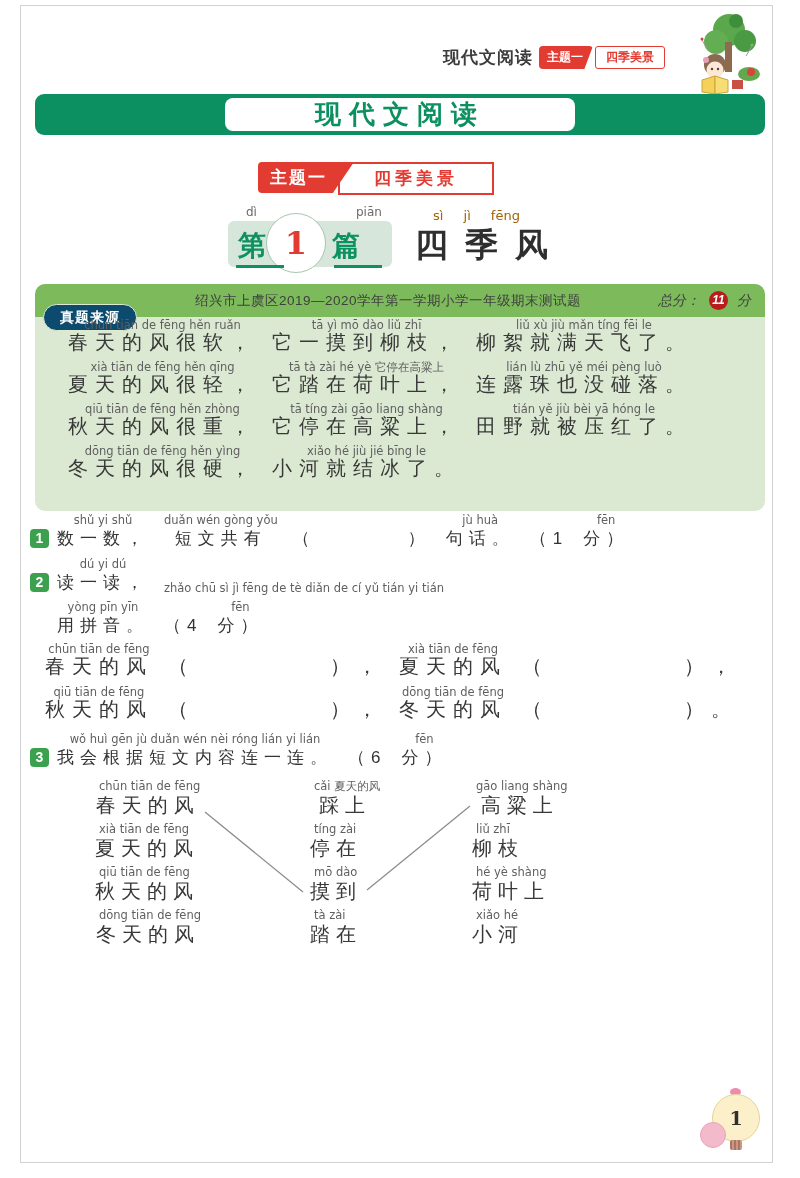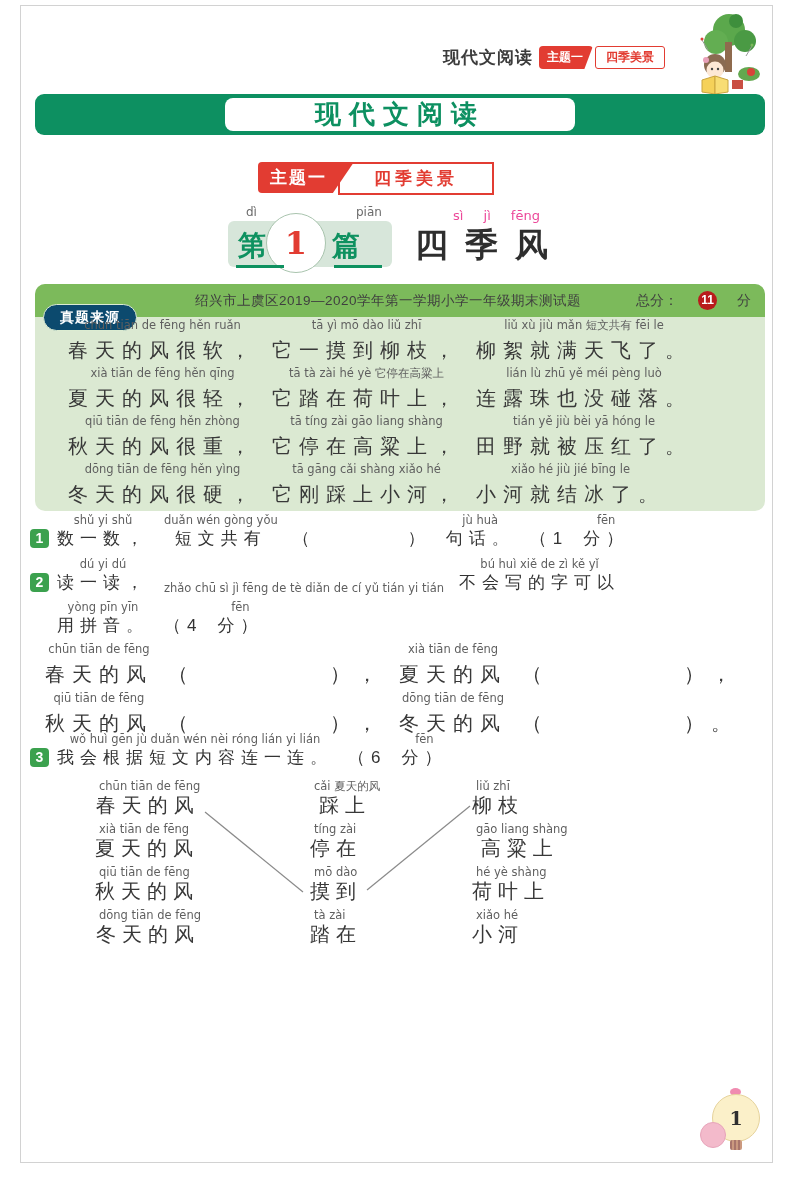--- a/index.html
+++ b/index.html
@@ -41,49 +41,49 @@
            background:#d7e6da;border-radius:6px;}
   .ord-py{position:absolute;top:205px;font-size:12px;color:#6b6b6b;font-family:"DejaVu Sans",sans-serif;}
   .ord-py.left{left:246px;} .ord-py.right{left:356px;}
   .ord-char{position:absolute;top:227px;font-size:28px;font-weight:bold;color:#0e9160;}
   .ord-char.left{left:238px;} .ord-char.right{left:332px;}
   .num-circle{position:absolute;left:266px;top:213px;width:58px;height:58px;background:#fff;
               border:1px solid #a9c4ae;border-radius:50%;text-align:center;line-height:58px;
               font-size:32px;font-weight:bold;color:#e23c32;font-family:"DejaVu Serif",serif;}
   .ord-line{position:absolute;top:265px;width:48px;height:3px;background:#0e9160;}
   .ord-line.left{left:236px;} .ord-line.right{left:334px;}
-  .article-title-py{position:absolute;left:453px;top:208px;font-size:13px;color:#ec4899;
+  .article-title-py{position:absolute;left:433px;top:208px;font-size:13px;color:#a16207;
                     font-family:"DejaVu Sans",sans-serif;word-spacing:16px;}
   .article-title{position:absolute;left:415px;top:223px;font-size:33px;font-weight:bold;
                  color:#2e2e2e;letter-spacing:17px;font-family:"DejaVu Serif",serif;}
 
   
   .passage{position:absolute;left:35px;top:284px;width:730px;height:227px;
            background:#dbe9d2;border-radius:10px;}
   .passage-head{position:absolute;left:0;top:0;width:730px;height:33px;background:#7cba5b;
                 border-radius:10px 10px 0 0;}
   .source-badge{position:absolute;left:8px;top:20px;height:25px;line-height:25px;
                 background:#0c4a6e;border:1px solid #dcecd2;color:#fff;font-size:14px;
                 font-weight:bold;padding:0 16px;border-radius:14px;letter-spacing:1px;}
   .source-text{position:absolute;left:160px;top:8px;font-size:13.5px;color:#3f3f3f;letter-spacing:0.5px;}
-  .score{position:absolute;right:14px;top:7px;display:flex;align-items:center;gap:20px;
-         font-size:14px;color:#3f3f3f;}
+  .score{position:absolute;right:14px;top:7px;display:flex;align-items:center;gap:9px;
+         font-size:14px;color:#3f3f3f;font-style:italic;}
   .score-circle{display:inline-block;width:19px;height:19px;border-radius:50%;background:#b91c1c;
                 color:#fff;font-size:12px;font-weight:bold;text-align:center;line-height:19px;}
   .passage-body{position:absolute;left:33px;top:35px;width:680px;}
   .passage-body .pline{margin-bottom:5px;}
 
   
   .pline{white-space:nowrap;}
   .seg{display:inline-block;text-align:center;vertical-align:bottom;margin-right:15px;}
   .seg:last-child{margin-right:0;}
   .py{display:block;font-size:11.5px;line-height:13px;height:13px;color:#5f5f5f;
       font-family:"DejaVu Sans",sans-serif;letter-spacing:0px;white-space:pre;}
   .tx{display:block;line-height:24px;}
-  .kai .tx{font-family:Liberation Sans, sans-serif;font-size:20px;color:#383838;letter-spacing:7px;margin-top:6px;}
+  .kai .tx{font-family:Liberation Mono, monospace;font-size:20px;color:#383838;letter-spacing:7px;}
   .qfont .tx{font-family:"Liberation Sans",sans-serif;font-size:17px;color:#333;letter-spacing:6px;}
 
   
   .question{position:absolute;display:flex;align-items:flex-start;}
   .qbadge{flex:0 0 auto;width:19px;height:19px;margin-top:15px;margin-right:8px;background:#3ba14e;
           border-radius:4px;color:#fff;font-size:14px;font-weight:bold;text-align:center;line-height:19px;}
   .qbody .pline{margin-bottom:6px;}
   .fill-rows{position:absolute;left:45px;top:643px;}
   .fill-rows .pline{margin-bottom:6px;}
 
@@ -167,38 +167,38 @@
     <div class="passage-head">
       <span class="source-badge">真题来源</span>
       <span class="source-text">绍兴市上虞区2019—2020学年第一学期小学一年级期末测试题</span>
       <span class="score">
         <span>总分：</span>
         <span class="score-circle">11</span>
         <span>分</span>
       </span>
     </div>
     <div class="passage-body kai">
-        <div class="pline"><span class="seg"><span class="py">chūn tiān de fēng hěn ruǎn</span><span class="tx">春天的风很软，</span></span><span class="seg"><span class="py">tā yì mō dào liǔ zhī</span><span class="tx">它一摸到柳枝，</span></span><span class="seg"><span class="py">liǔ xù jiù mǎn 短文共有 fēi le</span><span class="tx">柳絮就满天飞了。</span></span></div>
+        <div class="pline"><span class="seg"><span class="py">chūn tiān de fēng hěn ruǎn</span><span class="tx">春天的风很软，</span></span><span class="seg"><span class="py">tā yì mō dào liǔ zhī</span><span class="tx">它一摸到柳枝，</span></span><span class="seg"><span class="py">liǔ xù jiù mǎn tíng fēi le</span><span class="tx">柳絮就满天飞了。</span></span></div>
         <div class="pline"><span class="seg"><span class="py">xià tiān de fēng hěn qīng</span><span class="tx">夏天的风很轻，</span></span><span class="seg"><span class="py">tā tà zài hé yè 它停在高粱上</span><span class="tx">它踏在荷叶上，</span></span><span class="seg"><span class="py">lián lù zhū yě méi pèng luò</span><span class="tx">连露珠也没碰落。</span></span></div>
         <div class="pline"><span class="seg"><span class="py">qiū tiān de fēng hěn zhòng</span><span class="tx">秋天的风很重，</span></span><span class="seg"><span class="py">tā tíng zài gāo liang shàng</span><span class="tx">它停在高粱上，</span></span><span class="seg"><span class="py">tián yě jiù bèi yā hóng le</span><span class="tx">田野就被压红了。</span></span></div>
-        <div class="pline"><span class="seg"><span class="py">dōng tiān de fēng hěn yìng</span><span class="tx">冬天的风很硬，</span></span><span class="seg"><span class="py">tā gāng cǎi shàng xiǎo hé</span><span class="tx">它刚踩上小河，</span></span><span class="seg"><span class="py">xiǎo hé jiù jié bīng le</span><span class="tx">小河就结冰了。</span></span></div>
+        <div class="pline"><span class="seg"><span class="py">dōng tiān de fēng hěn yìng</span><span class="tx">冬天的风很硬，</span></span><span class="seg"><span class="py">xiǎo hé jiù jié bīng le</span><span class="tx">小河就结冰了。</span></span></div>
       </div>
   </div>
 
   <div class="question qfont" style="left:30px;top:514px;">
     <span class="qbadge">1</span>
     <div class="qbody">
         <div class="pline"><span class="seg"><span class="py">shǔ yi shǔ</span><span class="tx">数一数，</span></span><span class="seg"><span class="py">duǎn wén gòng yǒu</span><span class="tx">短文共有</span></span><span class="seg"><span class="py"> </span><span class="tx">（　　　　）</span></span><span class="seg"><span class="py">jù huà</span><span class="tx">句话。</span></span><span class="seg"><span class="py"> </span><span class="tx">（1</span></span><span class="seg"><span class="py">fēn</span><span class="tx">分）</span></span></div>
       </div>
   </div>
 
   <div class="question qfont" style="left:30px;top:558px;">
     <span class="qbadge">2</span>
     <div class="qbody">
-        <div class="pline"><span class="seg"><span class="py">dú yi dú</span><span class="tx">读一读，</span></span><span class="seg"><span class="py">zhǎo chū sì jì fēng de tè diǎn de cí yǔ tián yi tián</span></span><span class="seg"><span class="py">bú huì xiě de zì kě yǐ</span><span class="tx">不会写的字可以</span></span></div>
+        <div class="pline"><span class="seg"><span class="py">dú yi dú</span><span class="tx">读一读，</span></span><span class="seg"><span class="py">zhǎo chū sì jì fēng de tè diǎn de cí yǔ tián yi tián</span></span></div>
         <div class="pline"><span class="seg"><span class="py">yòng pīn yīn</span><span class="tx">用拼音。</span></span><span class="seg"><span class="py"> </span><span class="tx">（4</span></span><span class="seg"><span class="py">fēn</span><span class="tx">分）</span></span></div>
       </div>
   </div>
 
   <div class="fill-rows kai">
       <div class="pline"><span class="seg"><span class="py">chūn tiān de fēng</span><span class="tx">春天的风</span></span><span class="seg"><span class="py"> </span><span class="tx">（　　　　　），</span></span><span class="seg"><span class="py">xià tiān de fēng</span><span class="tx">夏天的风</span></span><span class="seg"><span class="py"> </span><span class="tx">（　　　　　），</span></span></div>
       <div class="pline"><span class="seg"><span class="py">qiū tiān de fēng</span><span class="tx">秋天的风</span></span><span class="seg"><span class="py"> </span><span class="tx">（　　　　　），</span></span><span class="seg"><span class="py">dōng tiān de fēng</span><span class="tx">冬天的风</span></span><span class="seg"><span class="py"> </span><span class="tx">（　　　　　）。</span></span></div>
     </div>
 
   <div class="question qfont" style="left:30px;top:733px;">
@@ -215,22 +215,22 @@
         <div class="mitem"><span class="seg"><span class="py">qiū tiān de fēng</span><span class="tx">秋天的风</span></span></div>
         <div class="mitem"><span class="seg"><span class="py">dōng tiān de fēng</span><span class="tx">冬天的风</span></span></div>
       </div>
     <div class="mcol mcol-2">
         <div class="mitem"><span class="seg"><span class="py">cǎi 夏天的风</span><span class="tx">踩上</span></span></div>
         <div class="mitem"><span class="seg"><span class="py">tíng zài</span><span class="tx">停在</span></span></div>
         <div class="mitem"><span class="seg"><span class="py">mō dào</span><span class="tx">摸到</span></span></div>
         <div class="mitem"><span class="seg"><span class="py">tà zài</span><span class="tx">踏在</span></span></div>
       </div>
     <div class="mcol mcol-3">
+        <div class="mitem"><span class="seg"><span class="py">gāo liang shàng</span><span class="tx">高粱上</span></span></div>
         <div class="mitem"><span class="seg"><span class="py">liǔ zhī</span><span class="tx">柳枝</span></span></div>
-        <div class="mitem"><span class="seg"><span class="py">gāo liang shàng</span><span class="tx">高粱上</span></span></div>
         <div class="mitem"><span class="seg"><span class="py">hé yè shàng</span><span class="tx">荷叶上</span></span></div>
         <div class="mitem"><span class="seg"><span class="py">xiǎo hé</span><span class="tx">小河</span></span></div>
       </div>
     <svg width="800" height="190">
       <line x1="205" y1="32" x2="303" y2="112" stroke="#8a8a8a" stroke-width="1.2"></line>
       <line x1="367" y1="110" x2="470" y2="26" stroke="#8a8a8a" stroke-width="1.2"></line>
     </svg>
   </div>
 
   <div class="balloon">

